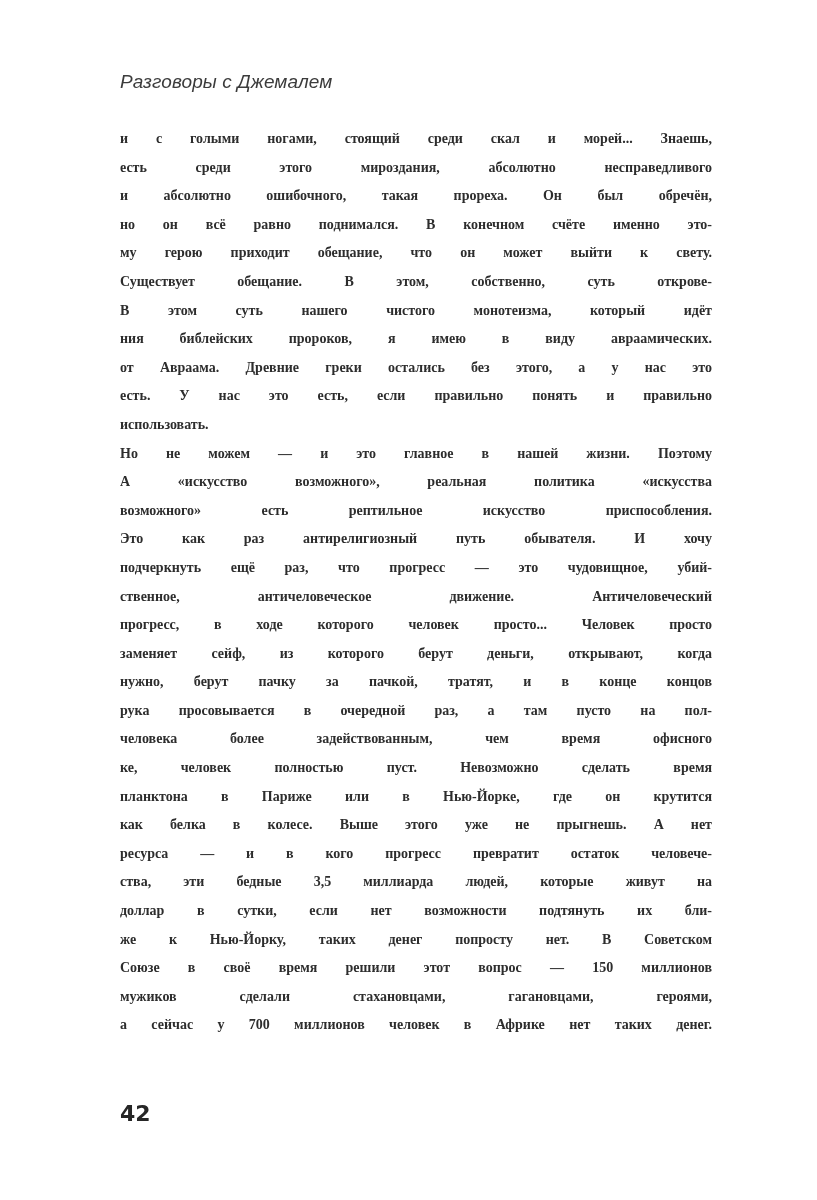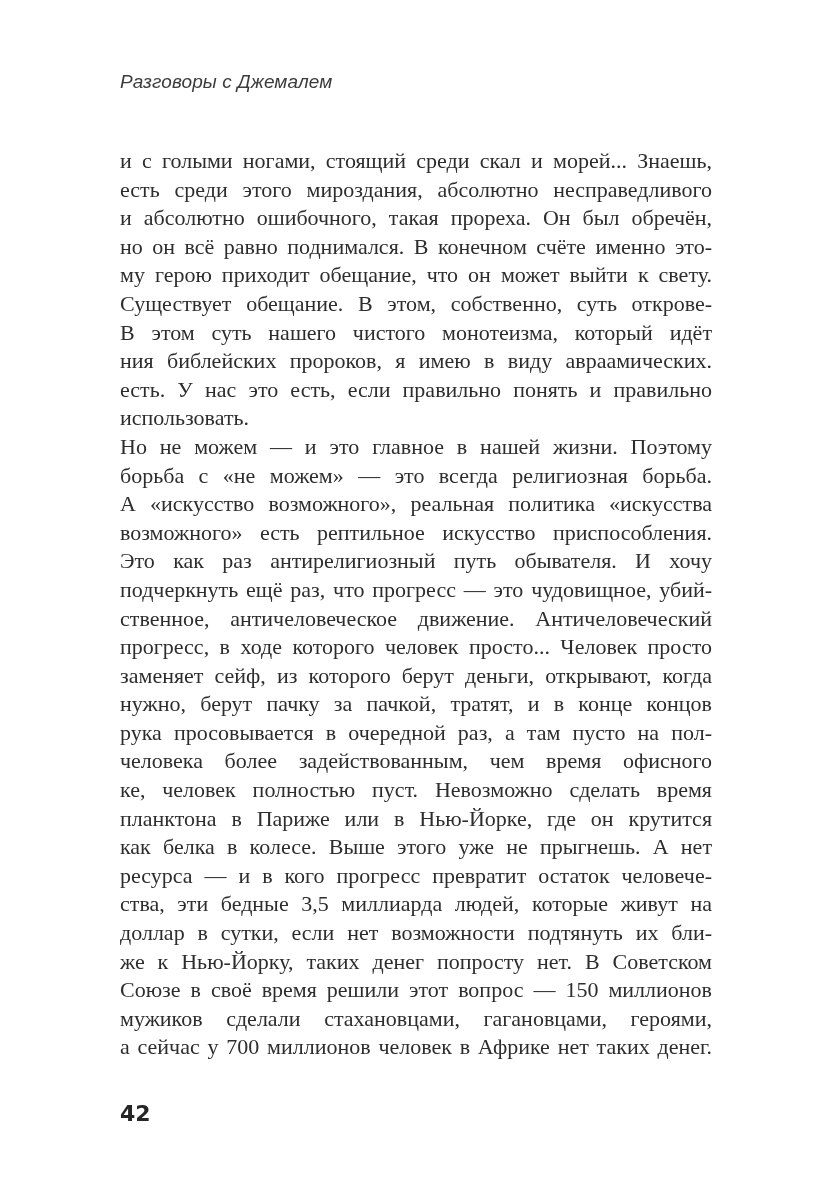--- a/index.html
+++ b/index.html
@@ -30,26 +30,27 @@
     font-family: "Liberation Sans", "DejaVu Sans", sans-serif;
     font-style: italic;
     font-size: 19px;
     line-height: 24px;
     color: var(--running-title);
     letter-spacing: 0.1px;
   }
   .body-text {
     position: absolute;
     left: 120px;
-    top: 147px;
+    top: 125px;
     width: 592px;
     font-family: "Liberation Serif", "DejaVu Serif", serif;
-    font-size: 22px;
+    font-size: 14px;
     line-height: 28.6px;
     color: var(--body-text);
+    font-weight: bold;
   }
   .paragraph { margin: 0; }
   .paragraph + .paragraph { }
   .line {
     text-align: justify;
     text-align-last: justify;
     white-space: normal;
     overflow: hidden;
   }
   .line.line-last {
@@ -75,26 +76,26 @@
   <div class="body-text">
       <div class="paragraph">
         <div class="line">и с голыми ногами, стоящий среди скал и морей... Знаешь,</div>
         <div class="line">есть среди этого мироздания, абсолютно несправедливого</div>
         <div class="line">и абсолютно ошибочного, такая прореха. Он был обречён,</div>
         <div class="line">но он всё равно поднимался. В конечном счёте именно это-</div>
         <div class="line">му герою приходит обещание, что он может выйти к свету.</div>
         <div class="line">Существует обещание. В этом, собственно, суть открове-</div>
         <div class="line">В этом суть нашего чистого монотеизма, который идёт</div>
         <div class="line">ния библейских пророков, я имею в виду авраамических.</div>
+        <div class="line">от Авраама. Древние греки остались без этого, а у нас это</div>
         <div class="line">есть. У нас это есть, если правильно понять и правильно</div>
         <div class="line line-last">использовать.</div>
       </div>
       <div class="paragraph">
         <div class="line">Но не можем — и это главное в нашей жизни. Поэтому</div>
-        <div class="line">борьба с «не можем» — это всегда религиозная борьба.</div>
         <div class="line">А «искусство возможного», реальная политика «искусства</div>
         <div class="line">возможного» есть рептильное искусство приспособления.</div>
         <div class="line">Это как раз антирелигиозный путь обывателя. И хочу</div>
         <div class="line">подчеркнуть ещё раз, что прогресс — это чудовищное, убий-</div>
         <div class="line">ственное, античеловеческое движение. Античеловеческий</div>
         <div class="line">прогресс, в ходе которого человек просто... Человек просто</div>
         <div class="line">заменяет сейф, из которого берут деньги, открывают, когда</div>
         <div class="line">нужно, берут пачку за пачкой, тратят, и в конце концов</div>
         <div class="line">рука просовывается в очередной раз, а там пусто на пол-</div>
         <div class="line">человека более задействованным, чем время офисного</div>

